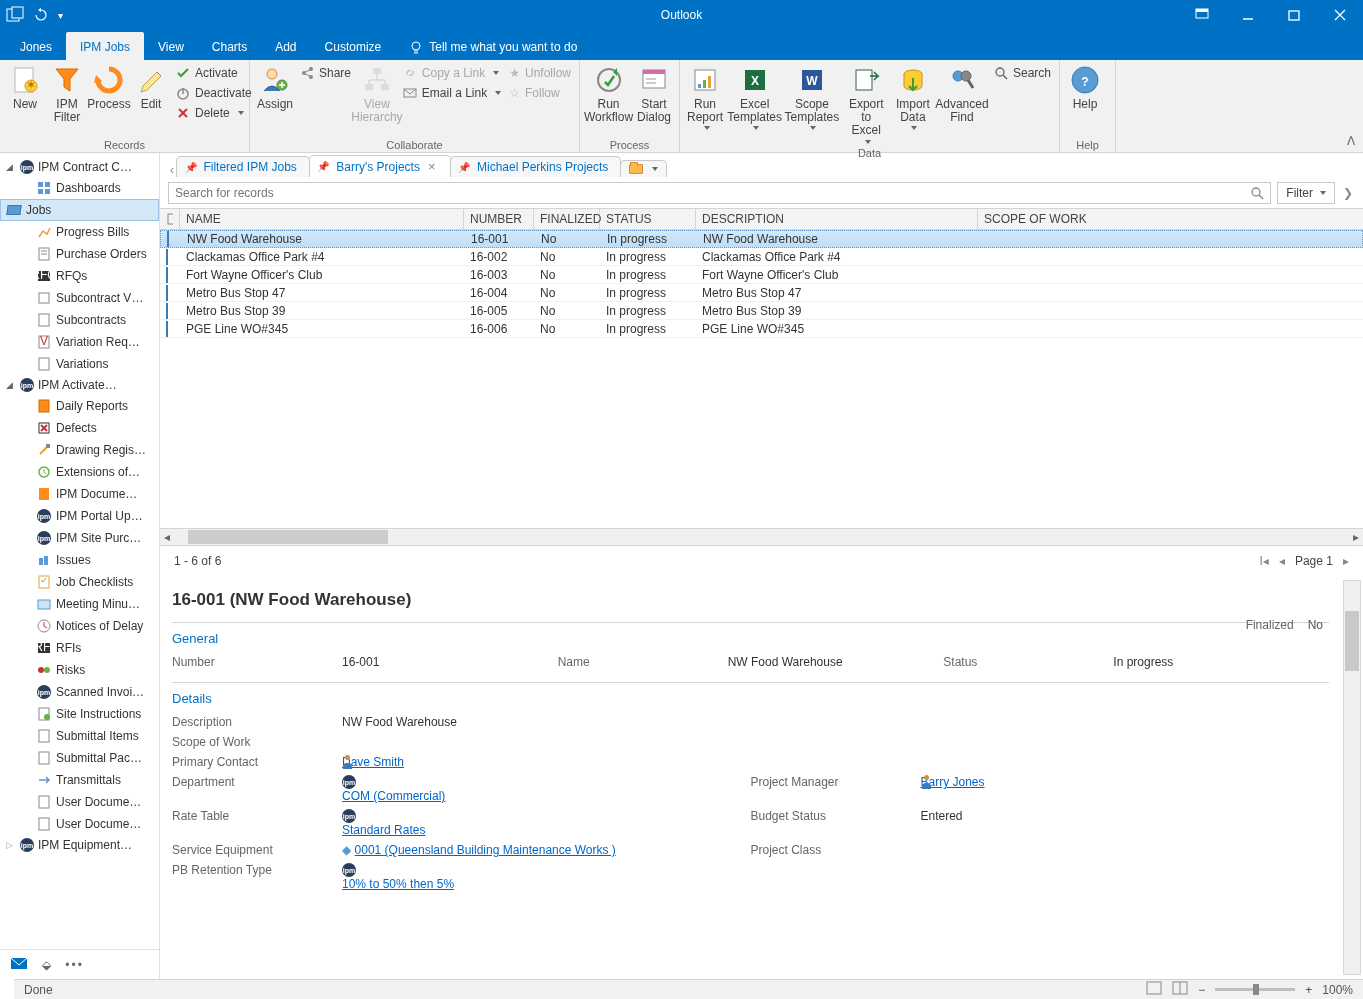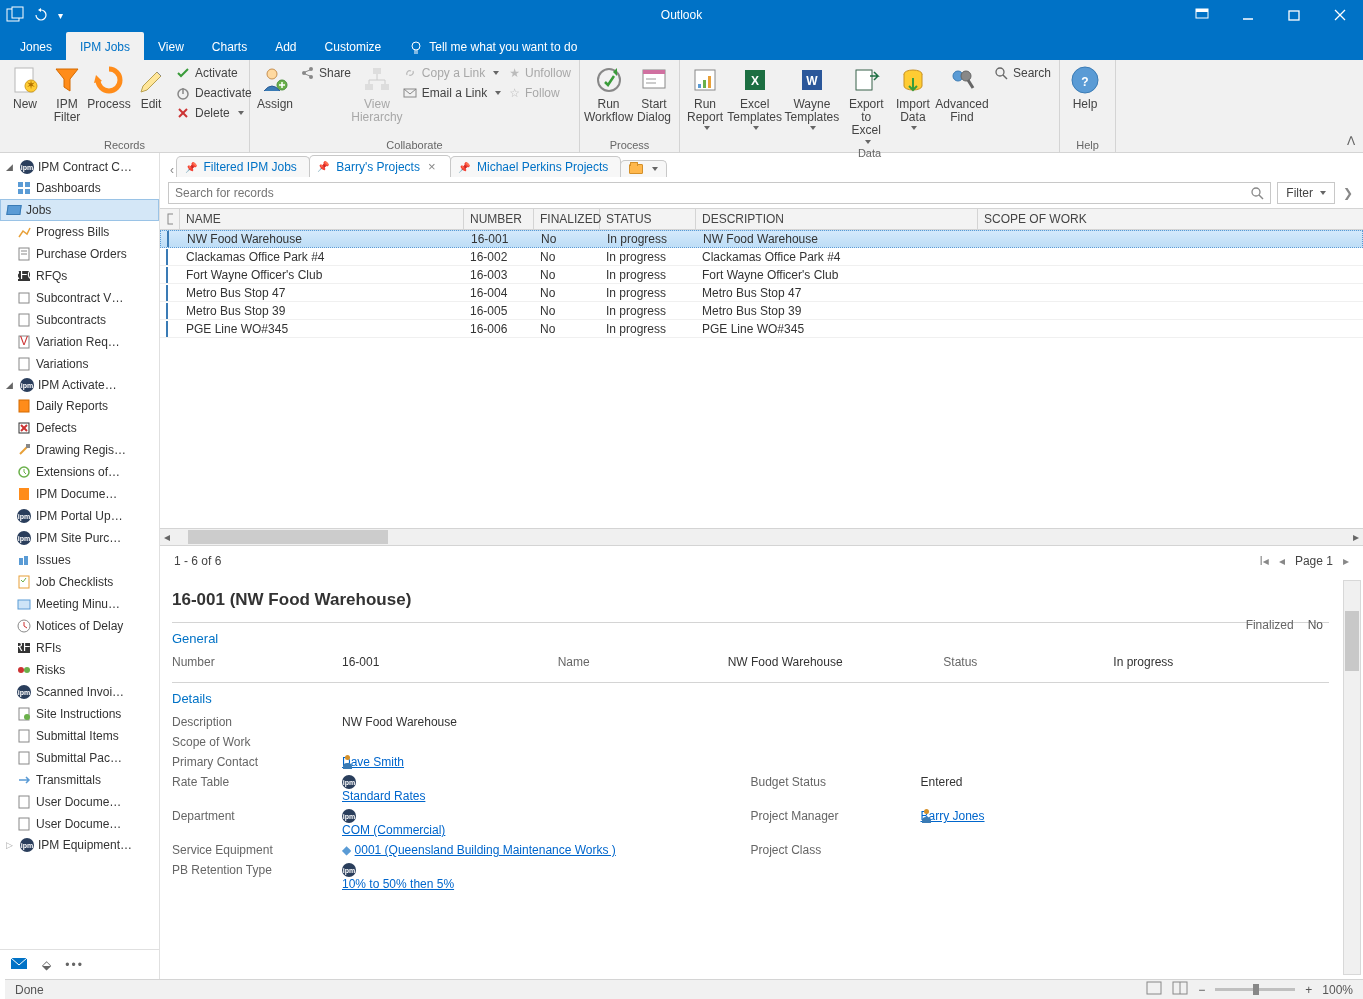--- a/index.html
+++ b/index.html
@@ -35,21 +35,21 @@
 .dtab .pin{color:#888;font-size:10px}
 .dtab .close{color:#888;font-size:13px;padding:0 2px}
 
 .main{position:absolute;top:153px;bottom:20px;left:0;right:0;display:flex}
 .sidebar{width:160px;border-right:1px solid #e0e0e0;display:flex;flex-direction:column}
 .tree{flex:1;overflow:hidden;padding-top:4px}
 .tnode{display:flex;align-items:center;gap:4px;padding:3px 4px 3px 6px;white-space:nowrap;overflow:hidden;text-overflow:ellipsis;color:#333}
 .tnode.group{font-weight:normal}
 .tnode .arr{width:10px;color:#666;font-size:9px}
 .tnode .ic{width:16px;height:16px;display:flex;align-items:center;justify-content:center;flex-shrink:0}
-.tchild{padding-left:16px}
+.tchild{padding-left:36px}
 .tnode.selected{background:#d4e7f7;border:1px solid #9ac3e6;padding:2px 3px 2px 5px}
 .sidebar-bottom{border-top:1px solid #e0e0e0;height:30px;display:flex;align-items:center;gap:14px;padding-left:10px;color:#0072c6}
 
 .content{flex:1;display:flex;flex-direction:column}
 .tabstrip-wrap{border-bottom:1px solid #fff}
 .searchrow{display:flex;align-items:center;padding:4px 8px;gap:6px}
 .searchbox{flex:1;border:1px solid #c8c8c8;height:22px;display:flex;align-items:center;padding:0 6px;color:#888}
 .searchbox input{border:none;outline:none;flex:1;font-size:12px}
 .filterbtn{border:1px solid #c8c8c8;height:22px;padding:0 8px;display:flex;align-items:center;gap:4px;color:#444}
 .chev{width:14px;text-align:center;color:#888}
@@ -74,21 +74,21 @@
 .section{border-top:1px solid #d4d4d4;padding:6px 0 10px;margin-right:24px}
 .section h3{color:#0072c6;font-size:13px;font-weight:normal;padding:2px 0 6px}
 .frow{display:flex;padding:3px 0}
 .fcell{display:flex;flex:1}
 .flabel{width:170px;color:#666}
 .fval{color:#333}
 .link{color:#0066cc;text-decoration:underline}
 .detail-scroll{position:absolute;top:4px;right:2px;bottom:4px;width:18px;background:#f0f0f0;border:1px solid #d8d8d8}
 .detail-scroll .sthumb{position:absolute;top:30px;left:1px;right:1px;height:60px;background:#c8c8c8}
 
-.statusbar{position:absolute;left:5px;right:0;bottom:0;height:20px;background:#f1f1f1;border-top:1px solid #d4d4d4;display:flex;align-items:center;padding:0 10px;color:#555;font-size:11px}
+.statusbar{position:absolute;left:14px;right:0;bottom:0;height:20px;background:#f1f1f1;border-top:1px solid #d4d4d4;display:flex;align-items:center;padding:0 10px;color:#555;font-size:11px}
 .statusbar .right{margin-left:auto;display:flex;align-items:center;gap:10px}
 .zoom-slider{width:80px;height:3px;background:#c0c0c0;position:relative}
 .zoom-slider .zthumb{position:absolute;left:38px;top:-4px;width:6px;height:11px;background:#888}
 .folder-ic{width:14px;height:10px;background:#ffb84d;border:1px solid #d4902a;border-radius:1px;position:relative}
 .folder-ic:before{content:"";position:absolute;top:-3px;left:0;width:6px;height:3px;background:#ffb84d;border:1px solid #d4902a;border-bottom:none;border-radius:1px 1px 0 0}
 .blue-folder{width:14px;height:10px;background:#5a9bd5;border:1px solid #3a7bb5;transform:skewX(-8deg)}
 .ipm-badge{width:14px;height:14px;border-radius:7px;background:#2a3e5c;color:#fff;font-size:7px;display:flex;align-items:center;justify-content:center;font-weight:bold}
 .person-ic{width:12px;height:12px;position:relative}
 .person-ic:before{content:"";position:absolute;top:0;left:3px;width:5px;height:5px;border-radius:50%;background:#d4902a}
 .person-ic:after{content:"";position:absolute;bottom:0;left:1px;width:9px;height:6px;border-radius:4px 4px 0 0;background:#3a7bb5}
@@ -349,21 +349,21 @@
 Templates</span>
           <span class="caret"></span>
         </div>
       <div class="rbtn-big">
           <div class="ic">
             <svg width="28" height="28">
               <rect x="4" y="4" width="20" height="20" fill="#2b579a"></rect>
               <text x="14" y="19" text-anchor="middle" fill="#fff" font-size="12" font-weight="bold">W</text>
             </svg>
           </div>
-          <span style="white-space:pre-line">Wayne
+          <span style="white-space:pre-line">Scope
 Templates</span>
           <span class="caret"></span>
         </div>
       <div class="rbtn-big">
           <div class="ic">
             <svg width="28" height="28">
               <rect x="4" y="4" width="16" height="20" fill="#fff" stroke="#888"></rect>
               <rect x="4" y="4" width="16" height="20" fill="none" stroke="#1d6f42" stroke-width="0.5"></rect>
               <path d="M18 10 L26 10 L22 6 M26 10 L22 14" fill="none" stroke="#1d6f42" stroke-width="1.5"></path>
             </svg>
@@ -861,36 +861,36 @@
             </div>
           </div>
         <div class="frow">
           <div class="fcell">
               <div class="flabel">Primary Contact</div>
               <div class="fval"><span class="person-ic"></span> <span class="link">Dave Smith</span></div>
             </div>
         </div>
         <div class="frow">
           <div class="fcell">
+              <div class="flabel">Department</div>
+              <div class="fval"><span class="ipm-badge">ipm</span> <span class="link">COM (Commercial)</span></div>
+            </div>
+          <div class="fcell">
+              <div class="flabel">Project Manager</div>
+              <div class="fval"><span class="person-ic"></span> <span class="link">Barry Jones</span></div>
+            </div>
+        </div>
+        <div class="frow">
+          <div class="fcell">
               <div class="flabel">Rate Table</div>
               <div class="fval"><span class="ipm-badge">ipm</span> <span class="link">Standard Rates</span></div>
             </div>
           <div class="fcell">
               <div class="flabel">Budget Status</div>
               <div class="fval">Entered</div>
-            </div>
-        </div>
-        <div class="frow">
-          <div class="fcell">
-              <div class="flabel">Department</div>
-              <div class="fval"><span class="ipm-badge">ipm</span> <span class="link">COM (Commercial)</span></div>
-            </div>
-          <div class="fcell">
-              <div class="flabel">Project Manager</div>
-              <div class="fval"><span class="person-ic"></span> <span class="link">Barry Jones</span></div>
             </div>
         </div>
         <div class="frow">
           <div class="fcell">
               <div class="flabel">Service Equipment</div>
               <div class="fval"><span style="color:#5a9bd5">◆</span> <span class="link">0001 (Queensland Building Maintenance Works )</span></div>
             </div>
           <div class="fcell">
               <div class="flabel">Project Class</div>
               <div class="fval"></div>

